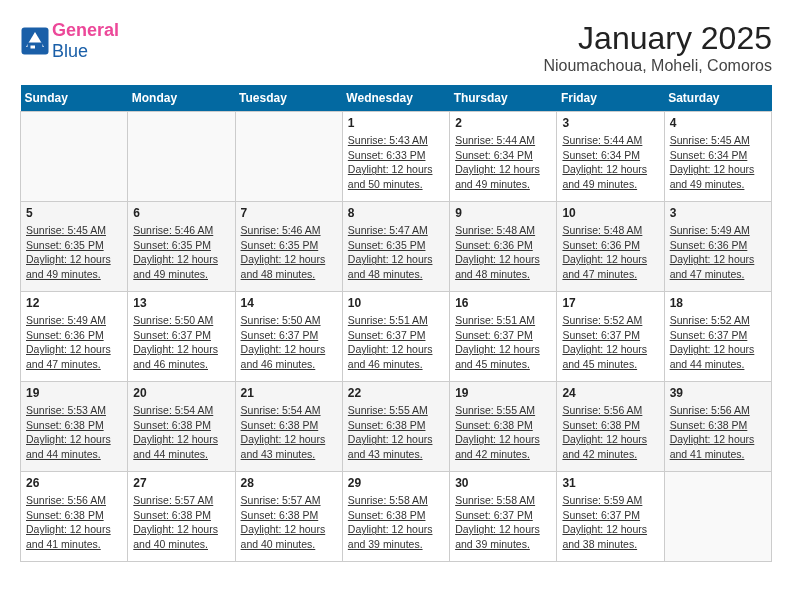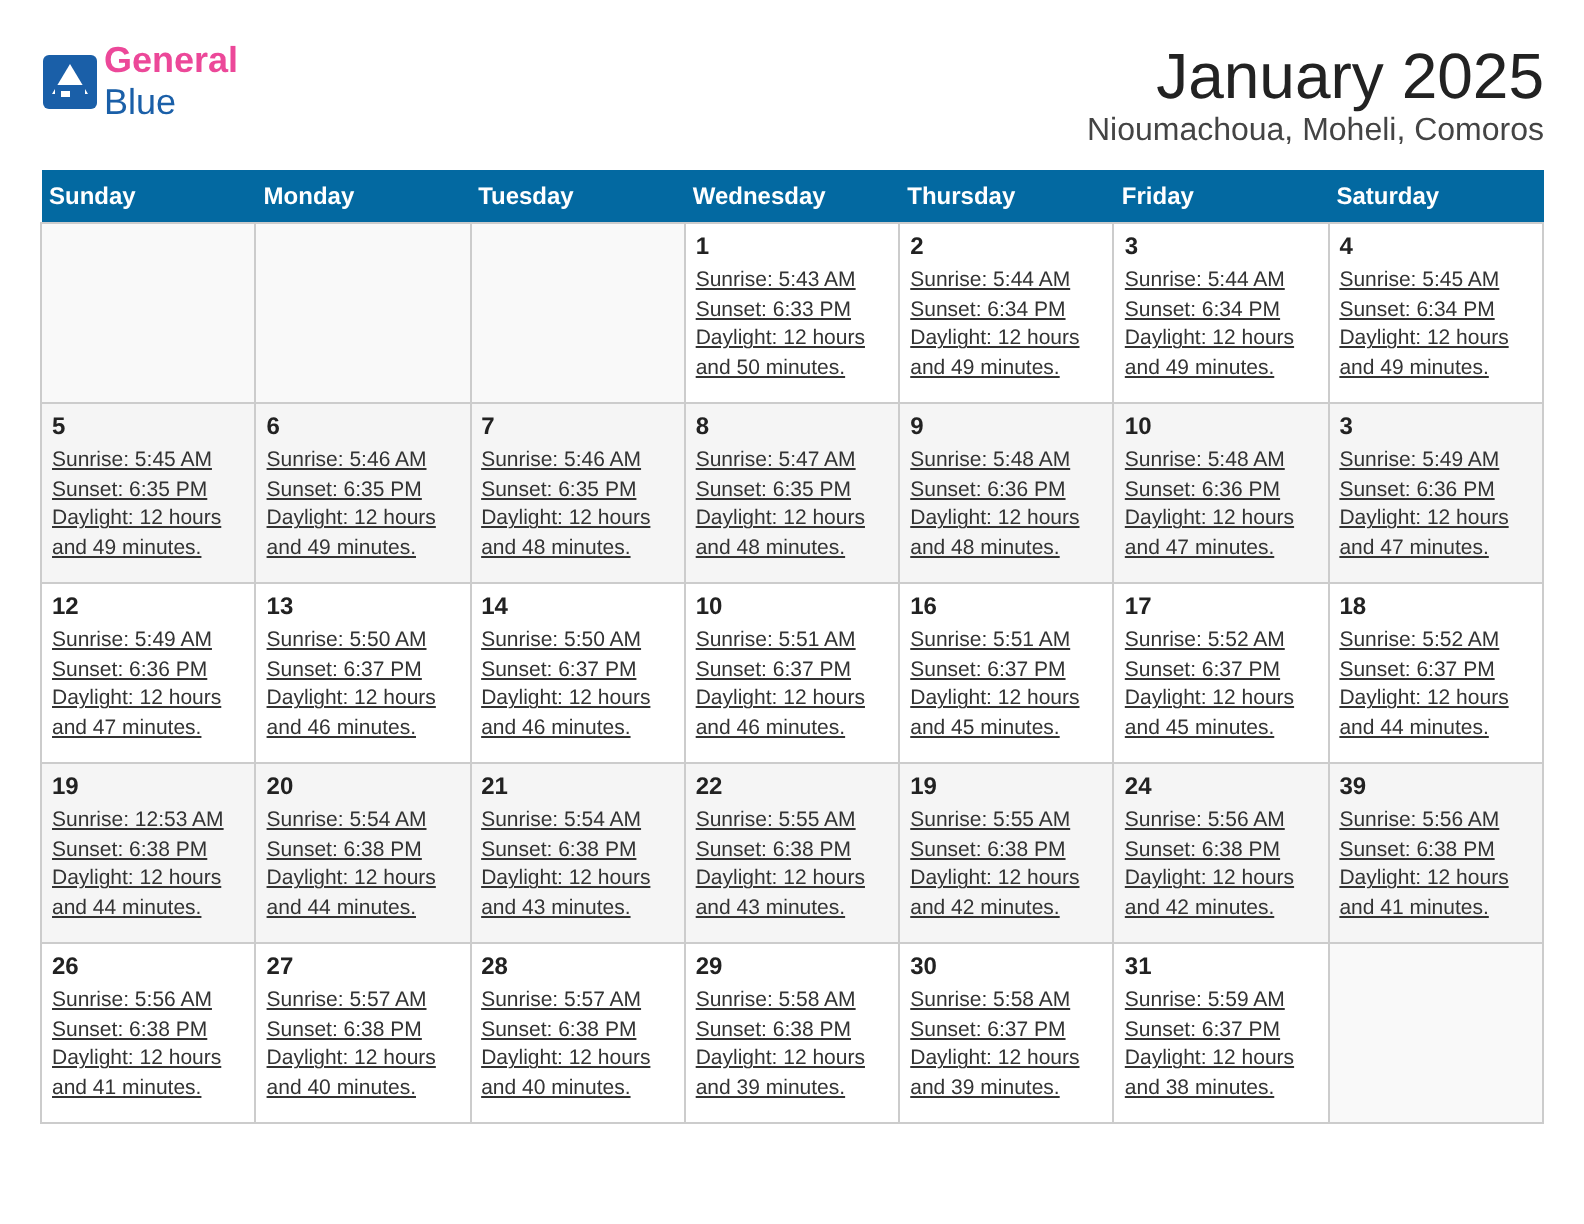--- a/index.html
+++ b/index.html
@@ -257,21 +257,21 @@
           <div class="day-number">18</div>
           <div class="day-info" style="white-space: pre-line;">Sunrise: 5:52 AM
 Sunset: 6:37 PM
 Daylight: 12 hours
 and 44 minutes.</div>
         </td>
       </tr>
       <tr>
         <td>
           <div class="day-number">19</div>
-          <div class="day-info" style="white-space: pre-line;">Sunrise: 12:53 AM
+          <div class="day-info" style="white-space: pre-line;">Sunrise: 5:53 AM
 Sunset: 6:38 PM
 Daylight: 12 hours
 and 44 minutes.</div>
         </td>
         <td>
           <div class="day-number">20</div>
           <div class="day-info" style="white-space: pre-line;">Sunrise: 5:54 AM
 Sunset: 6:38 PM
 Daylight: 12 hours
 and 44 minutes.</div>

